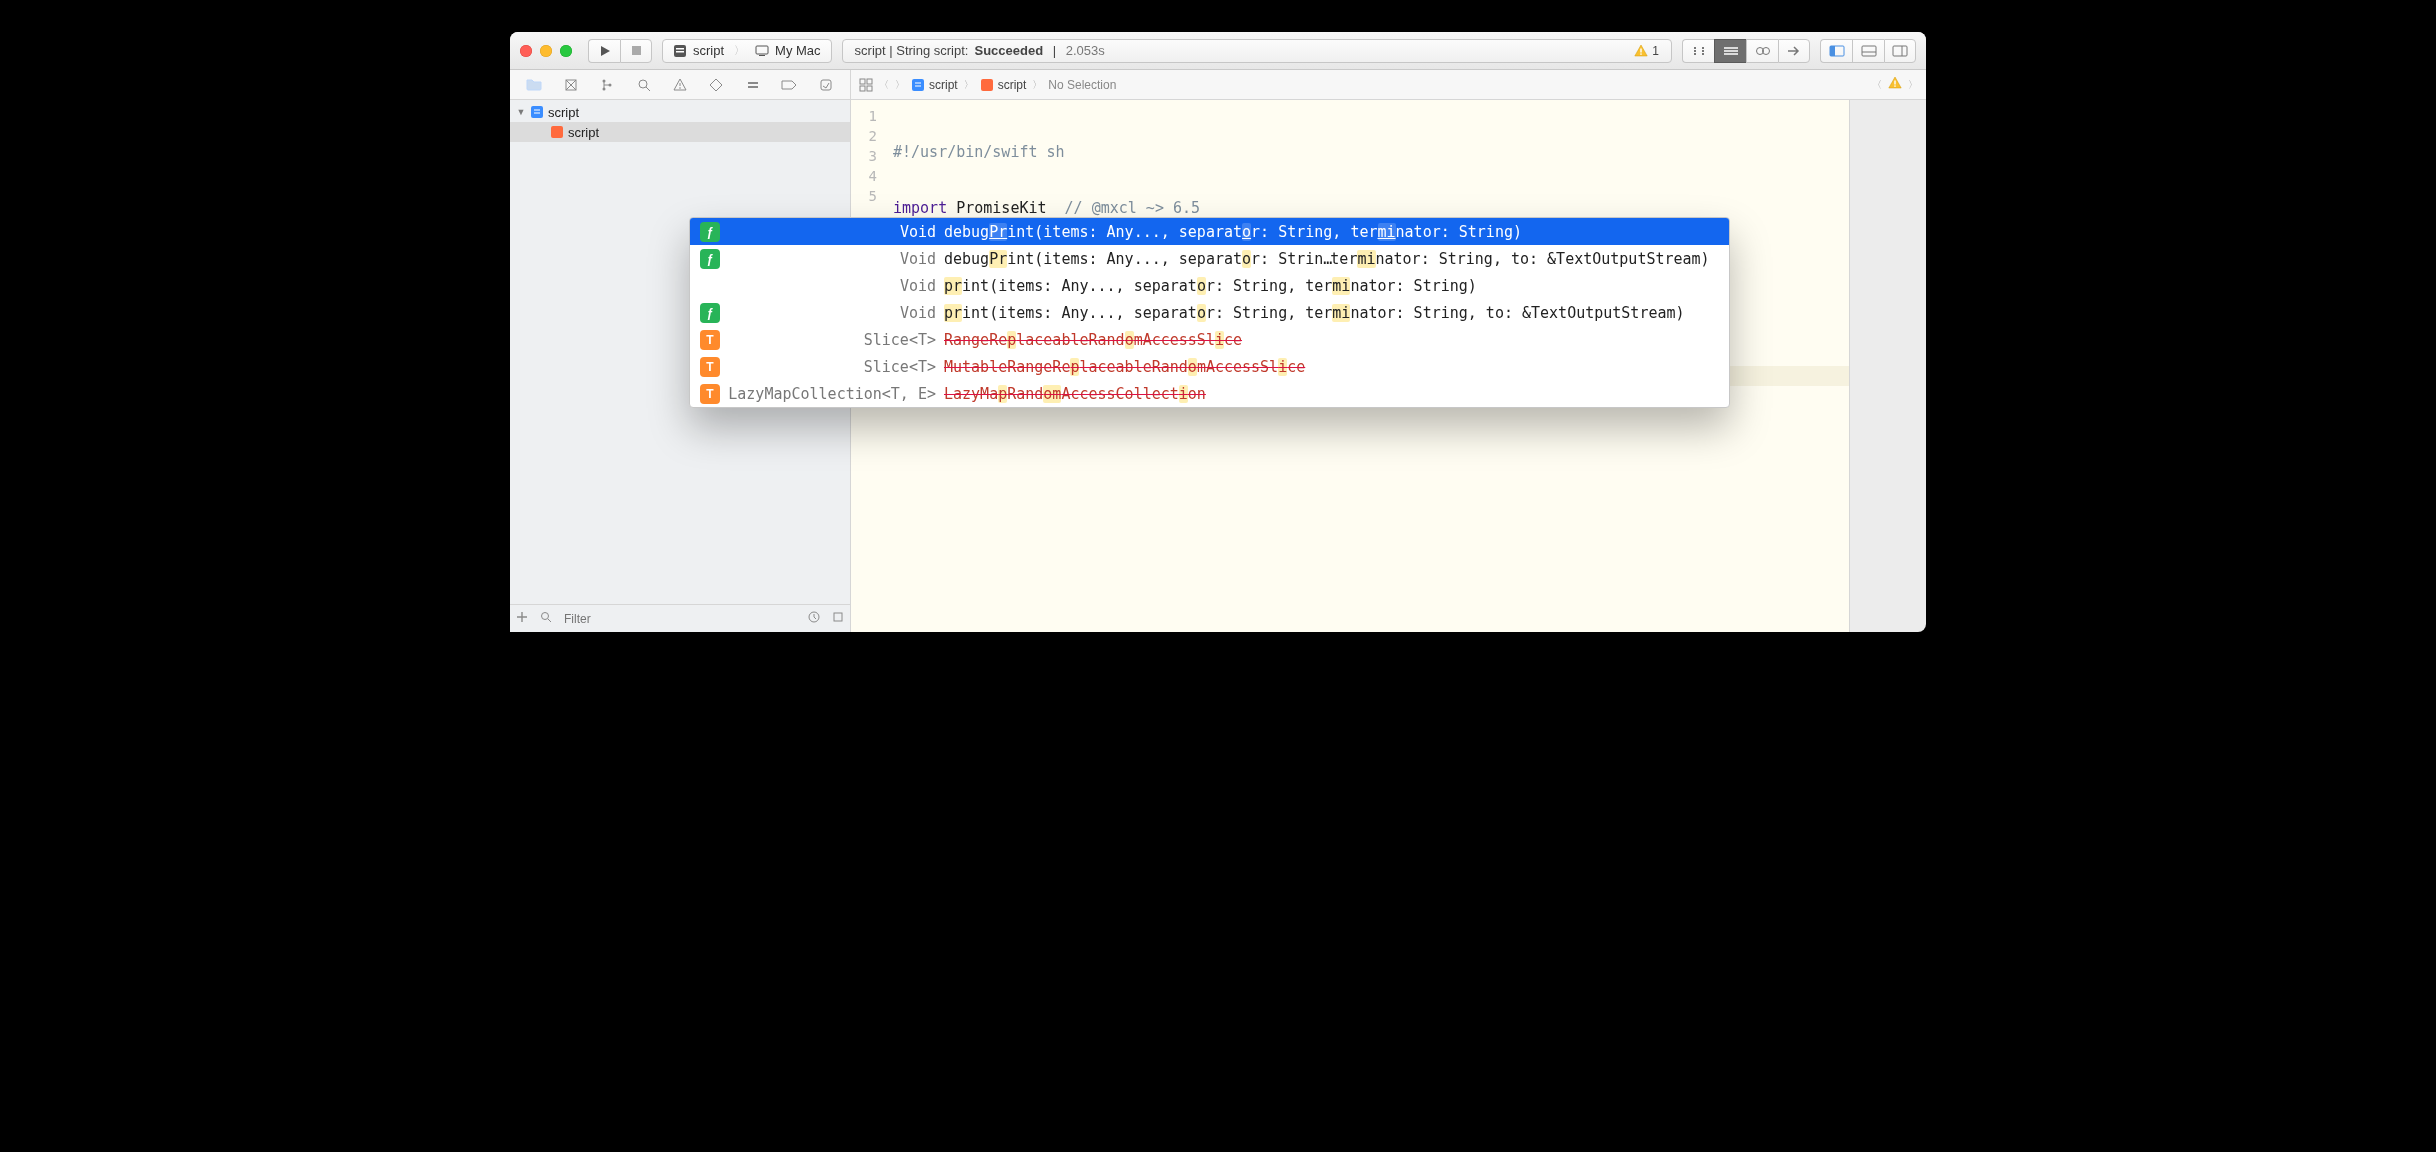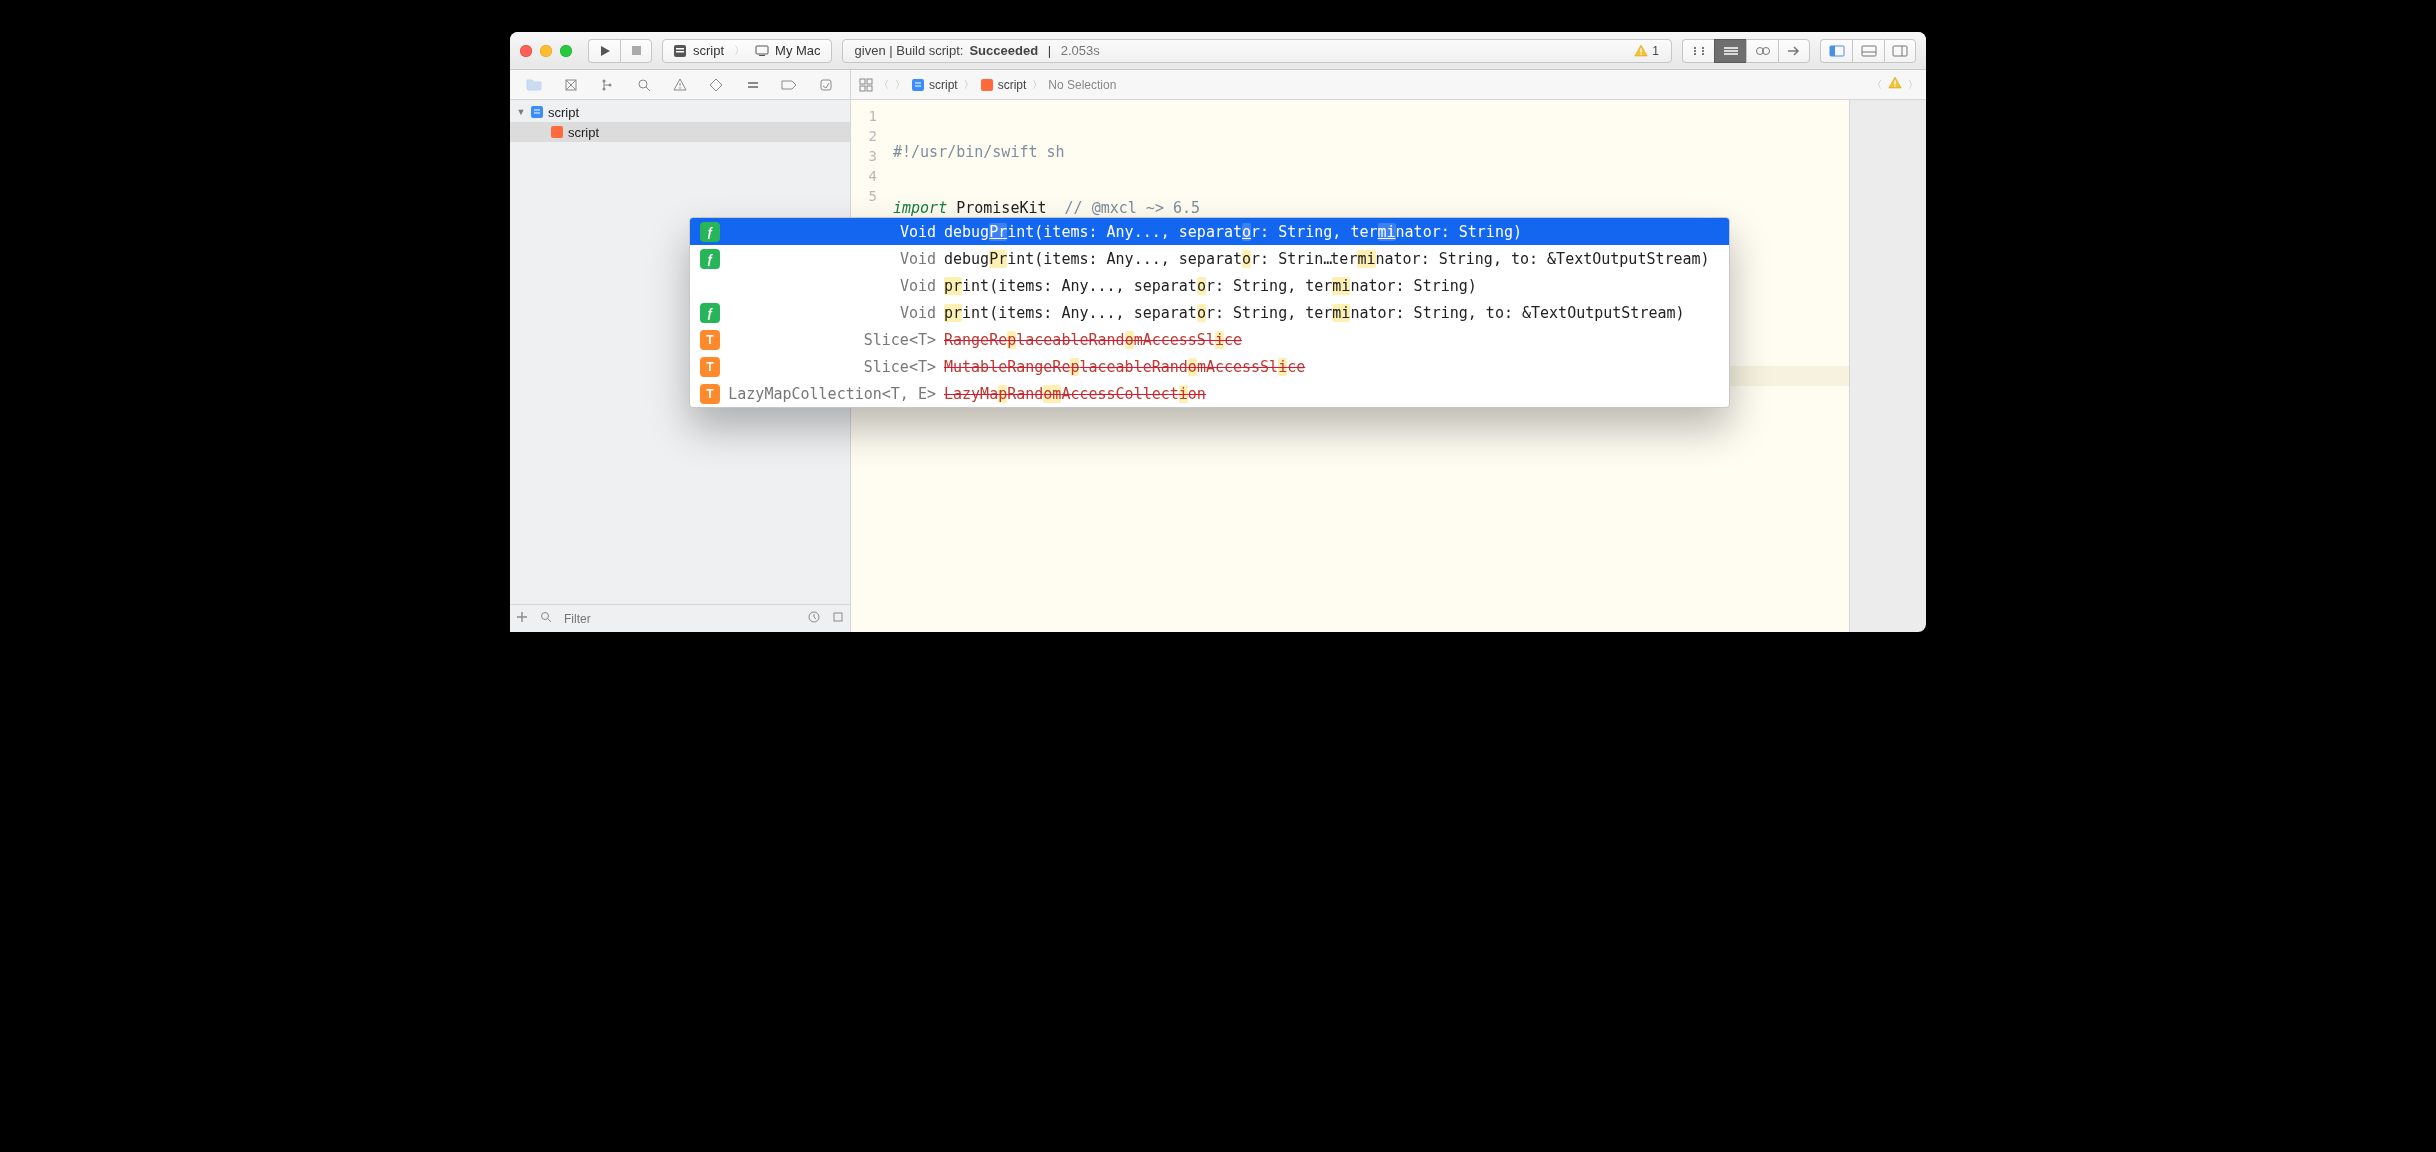--- a/index.html
+++ b/index.html
@@ -124,21 +124,21 @@
   .gutter {
     width:34px; text-align:right; color:#b8b8b8; padding:6px 8px 0 0;
     user-select:none; font-size:14px;
   }
   .code {
     flex:1; padding:6px 0 0 8px; white-space:pre; position:relative;
   }
   .codeline { height:20px; line-height:20px;}
   .curline { background:#f6f2df; margin-left:-8px; padding-left:8px;}
   .tok-comment{ color:#7e8e9c; }
-  .tok-kw    { color:#15803d;font-style:italic; }
+  .tok-kw    { color:#4c1d95; }
   .tok-type  { color:#6b4ea3; }
   .tok-str   { color:#d12f1b; }
   .caret::after{
     content:""; display:inline-block; width:1px; height:16px; background:#000; vertical-align:-2px;
   }
 
   
   .ac {
     position:absolute;
     left:179px; top:185px;
@@ -215,21 +215,21 @@
       <span>script</span>
       <span class="sep">〉</span>
       <svg class="fileicon" viewBox="0 0 14 14">
           <rect x="1" y="2" width="12" height="8" rx="1" fill="none" stroke="#555"></rect>
           <rect x="4" y="11" width="6" height="1" fill="#555"></rect>
         </svg>
       <span>My Mac</span>
     </div>
 
     <div class="pill status">
-      <span>given | Build script: </span>
+      <span>script | String script: </span>
       <span class="bold">Succeeded</span>
       <span>&nbsp;|&nbsp;</span>
       <span class="time">2.053s</span>
       <span class="warn">
         <span class="warn-tri">
           <svg width="14" height="14" viewBox="0 0 14 14">
               <path d="M7 1l6.2 11H.8z" fill="#f9c030" stroke="#d49a00" stroke-width=".5"></path>
               <rect x="6.3" y="4.5" width="1.4" height="4" fill="#fff"></rect>
               <rect x="6.3" y="9.4" width="1.4" height="1.4" fill="#fff"></rect>
             </svg>

